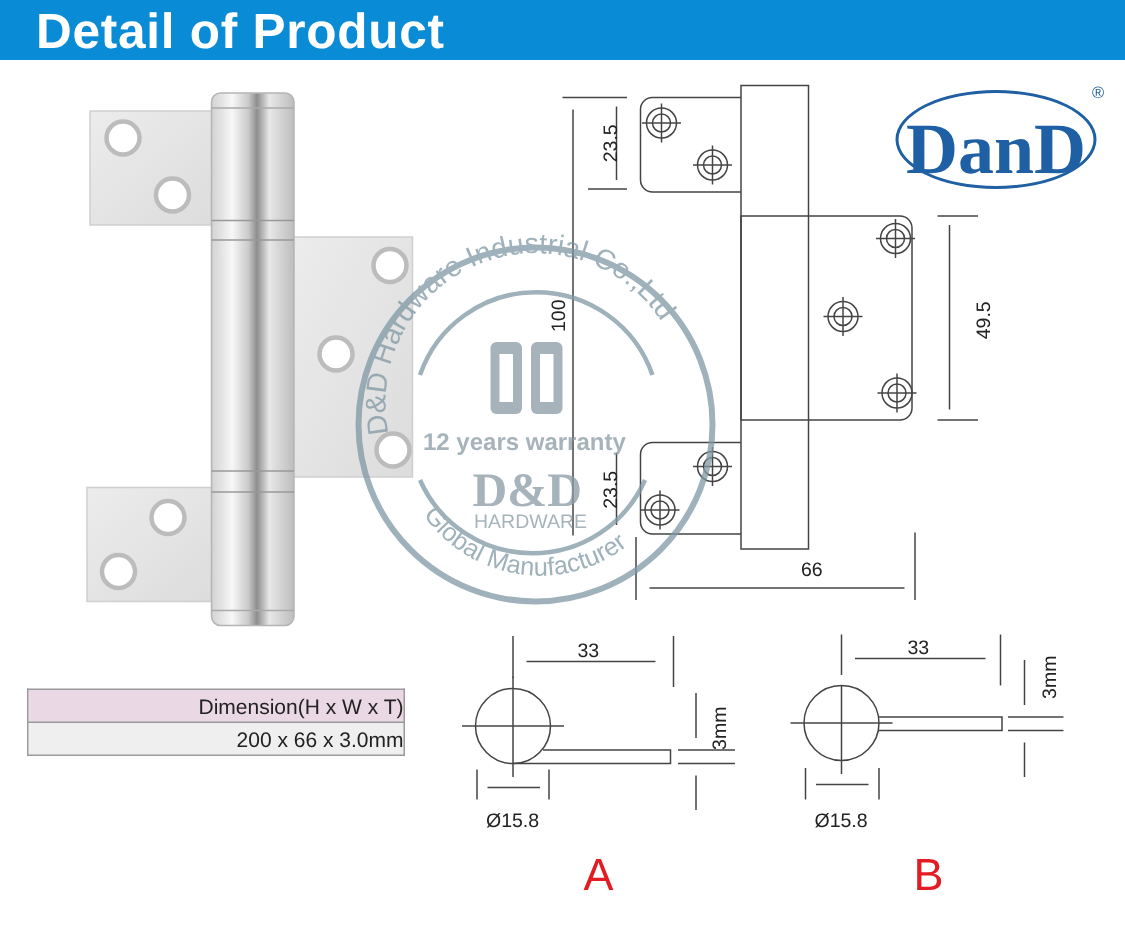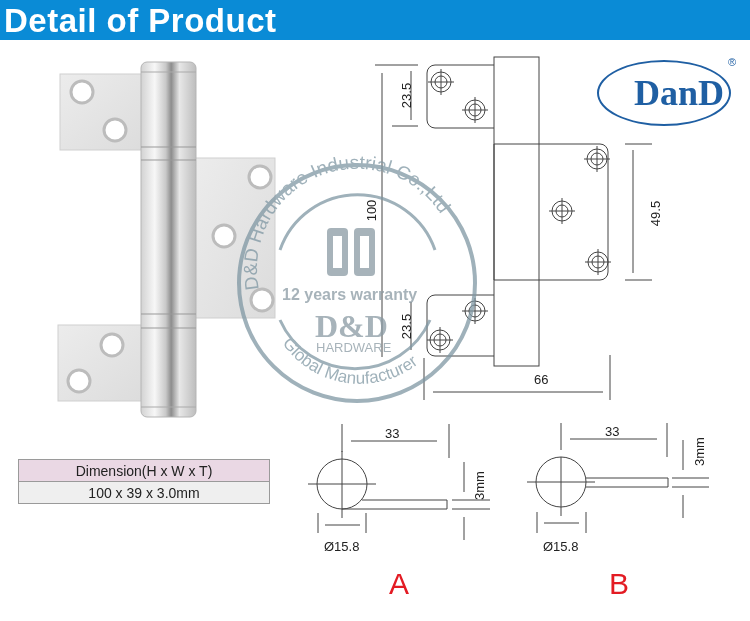--- a/index.html
+++ b/index.html
@@ -4,51 +4,51 @@
 <style>
   * { margin: 0; padding: 0; box-sizing: border-box; }
   html, body { width: 750px; height: 621px; background: #ffffff; overflow: hidden; }
   body { position: relative; font-family: "Liberation Sans", sans-serif; }
 
   .header {
     position: absolute; left: 0; top: 0; width: 750px; height: 42px;
     background: #0a8bd6; border-bottom: 2px solid #ffffff;
   }
   .header-title {
-    position: absolute; left: 4px; top: 2px;
+    position: absolute; left: 24px; top: 2px;
     color: #ffffff; font-weight: bold; font-size: 33px; letter-spacing: 0.5px;
     font-family: "Liberation Sans", sans-serif;
   }
 
   .photo { position: absolute; left: 0; top: 0; }
   .drawing { position: absolute; left: 0; top: 0; }
 
   .logo {
     position: absolute; left: 597px; top: 60px; width: 134px; height: 66px;
   }
   .logo-ellipse {
     position: absolute; left: 0; top: 0; width: 134px; height: 66px;
     border: 2px solid #1f5fa3; border-radius: 50%;
   }
   .logo-text {
-    position: absolute; left: 15px; top: 12px; width: 134px; text-align: center;
-    font-family: "Liberation Serif", serif; font-weight: bold; font-size: 36px;
+    position: absolute; left: 0; top: 12px; width: 134px; text-align: center;
+    font-family: "Liberation Serif", serif; font-weight: bold; font-size: 48px;
     color: #1f5fa3;
   }
   .logo-reg {
     position: absolute; left: 728px; top: 56px; font-size: 11px; color: #1f5fa3;
     font-family: "Liberation Sans", sans-serif;
   }
 
   .spec-table {
     position: absolute; left: 18px; top: 459px; width: 252px;
     border: 1px solid #9a9a9a; border-collapse: collapse;
   }
   .spec-table td {
-    border: 1px solid #9a9a9a; text-align: center; font-size: 14px; color: #222;
+    border: 1px solid #9a9a9a; text-align: right; font-size: 14px; color: #222;
     height: 22px; font-family: "Liberation Sans", sans-serif; margin-left: 45px;
   }
   .spec-head { background: #ead8e4; }
   .spec-val { background: #efefef; }
 
   .dim { position: absolute; font-size: 13px; color: #222; font-family: "Liberation Sans", sans-serif; }
   .rot { transform: rotate(-90deg); transform-origin: center; }
   .section-label { position: absolute; color: #e31b23; font-size: 30px; font-family: "Liberation Sans", sans-serif; }
 
   .seal-text { font-family: "Liberation Sans", sans-serif; }
@@ -184,21 +184,21 @@
     <text class="seal-text" x="316" y="352" font-size="13" fill="#8a9aa3">HARDWARE</text>
   </g>
 </svg>
 
 <table class="spec-table">
   <tbody>
       <tr>
         <td class="spec-head">Dimension(H x W x T)</td>
       </tr>
   <tr>
-        <td class="spec-val">100 x 39 x 3.0mm</td>
+        <td class="spec-val">200 x 66 x 3.0mm</td>
       </tr>
 </tbody>
   </table>
 
 <svg class="drawing" width="750" height="621" fill="none" stroke="#444" stroke-width="1">
   <line x1="342" y1="424" x2="342" y2="452"></line>
   <line x1="449" y1="424" x2="449" y2="458"></line>
   <line x1="351" y1="441" x2="437" y2="441"></line>
   <circle cx="342" cy="484" r="25"></circle>
   <line x1="308" y1="484" x2="376" y2="484"></line>

